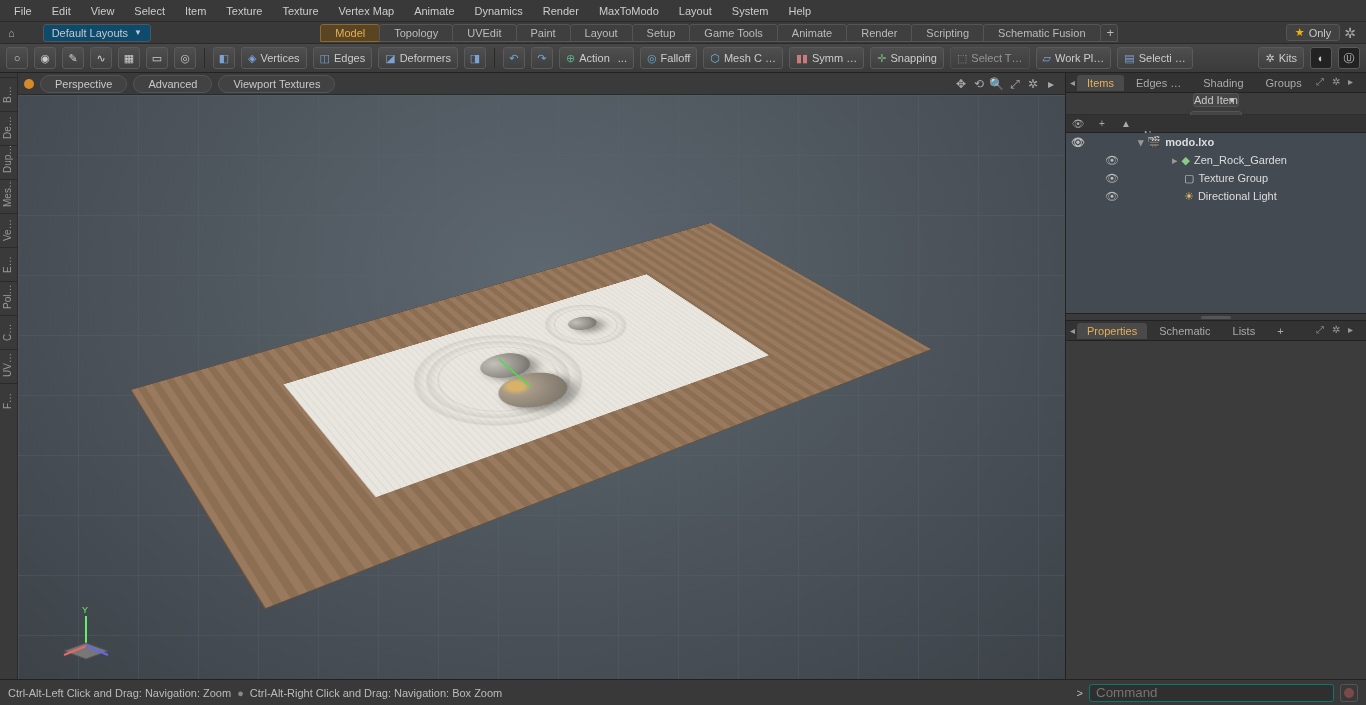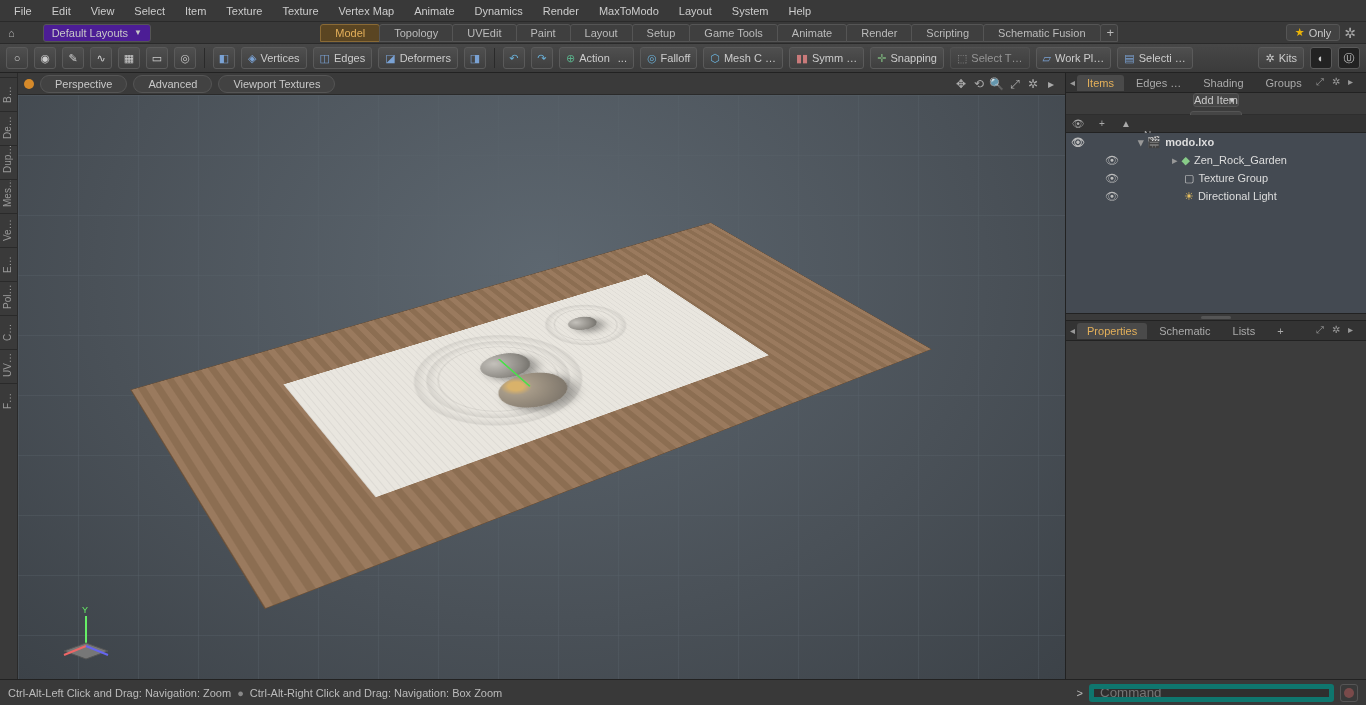--- a/index.html
+++ b/index.html
@@ -2,21 +2,21 @@
 <html><head>
 <meta charset="utf-8">
 <style>
 * { margin: 0; padding: 0; box-sizing: border-box; font-family: "Segoe UI", Arial, sans-serif; user-select: none; }
 body { width: 1366px; height: 705px; background: #393939; color: #c8c8c8; overflow: hidden; position: relative; font-size: 11px; }
 
 .menubar { height: 22px; background: #393939; border-bottom: 1px solid #2a2a2a; display: flex; align-items: center; padding: 0 4px; gap: 0; }
 .menubar .item { padding: 3px 10px; cursor: pointer; font-size: 11px; color: #ccc; }
 
 .layoutbar { height: 22px; background: #393939; border-bottom: 1px solid #2a2a2a; display: flex; align-items: center; padding: 0 4px; }
-.layoutbar .layouttoggle { display:flex; align-items:center; padding:2px 8px; height:18px; background:#4c1d95; border:1px solid #555; border-radius:3px; font-size:11px; margin-left:24px; }
+.layoutbar .layouttoggle { display:flex; align-items:center; padding:2px 8px; height:18px; background:#0c4a6e; border:1px solid #555; border-radius:3px; font-size:11px; margin-left:24px; }
 .layoutbar .layouttoggle .arrow{ margin-left:6px; font-size:8px; }
 .layouttabs { margin-left:auto; display:flex; height:100%; align-items:center; }
 .layouttabs .tab { padding:3px 14px; font-size:11px; border:1px solid #555; background:#3f3f3f; height:18px; display:flex; align-items:center; border-radius:3px 3px 0 0; margin-right:-1px; cursor:pointer; color:#bbb; }
 .layouttabs .tab.active { background:#5a4522; border-color:#8a6a35; color:#e4b05a; }
 .layouttabs .plus{ width:18px; text-align:center; font-size:13px; padding:0 6px; }
 .layoutright { display:flex; align-items:center; gap:4px; margin-left:auto; padding-right:6px;}
 .only-btn { display:flex; align-items:center; gap:4px; padding:1px 8px; border:1px solid #555; border-radius:3px; background:#424242; }
 
 .toolbar { height: 29px; background: linear-gradient(#474747,#3b3b3b); border-bottom:1px solid #222; display:flex; align-items:center; padding:0 6px; gap:6px; }
 .tbtn { height:22px; display:flex; align-items:center; padding:0 6px; border:1px solid #5a5a5a; border-radius:3px; background:linear-gradient(#4f4f4f,#3f3f3f); font-size:11px; color:#ccc; gap:4px; cursor:pointer; white-space:nowrap; }
@@ -89,21 +89,21 @@
 .tree-row.root{ font-weight:bold; }
 .indent1{ padding-left:34px; }
 .hsplit{ height:8px; background:#3a3a3a; border-top:1px solid #222; border-bottom:1px solid #222; display:flex; align-items:center; justify-content:center;}
 .hsplit::after{content:""; width:30px;height:3px;border-radius:2px;background:#555;}
 
 .props{ flex:1; background:#3c3c3c; }
 
 .statusbar{ position:absolute; left:0; right:0; bottom:0; height:26px; background:#393939; border-top:1px solid #222; display:flex; align-items:center; padding:0 8px; font-size:11px; color:#bbb;}
 .statusbar .sep-dot{ margin:0 6px; color:#888;}
 .cmdwrap{ margin-left:auto; display:flex; align-items:center; gap:6px;}
-.cmdinput{ width:245px; height:18px; background:#2f2f2f; border:5px solid #0f766e; border-radius:3px; padding:0 6px; color:#22c55e;}
+.cmdinput{ width:245px; height:18px; background:#2f2f2f; border:1px solid #0f766e; border-radius:3px; padding:0 6px; color:#22c55e;}
 .rec-btn{ width:18px;height:18px; border:1px solid #555; border-radius:3px; display:flex;align-items:center;justify-content:center;}
 .rec-dot{ width:10px;height:10px;border-radius:50%;background:#7a4a4a;}
 
 svg{display:block;}
 .star{ color:#eab308; }
 </style>
 </head>
 <body>
 
 <div class="menubar">

